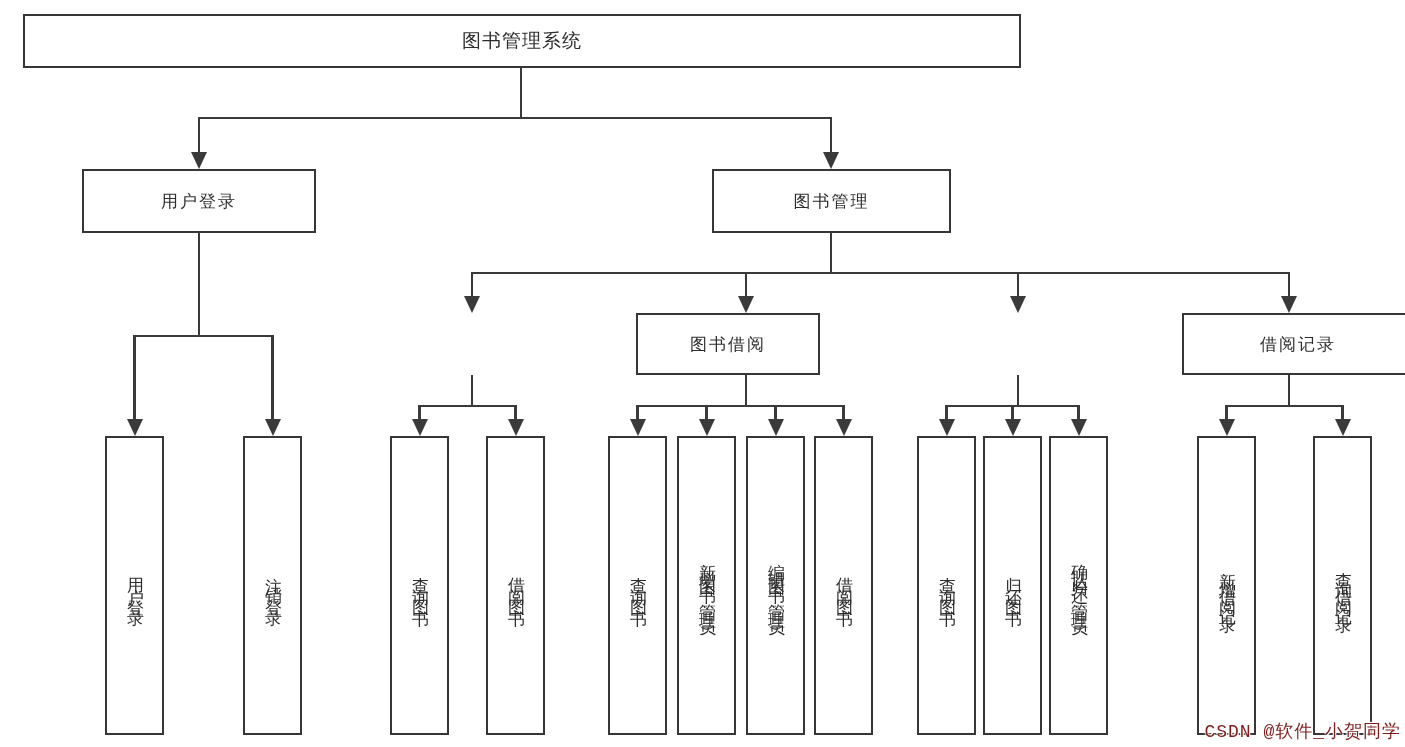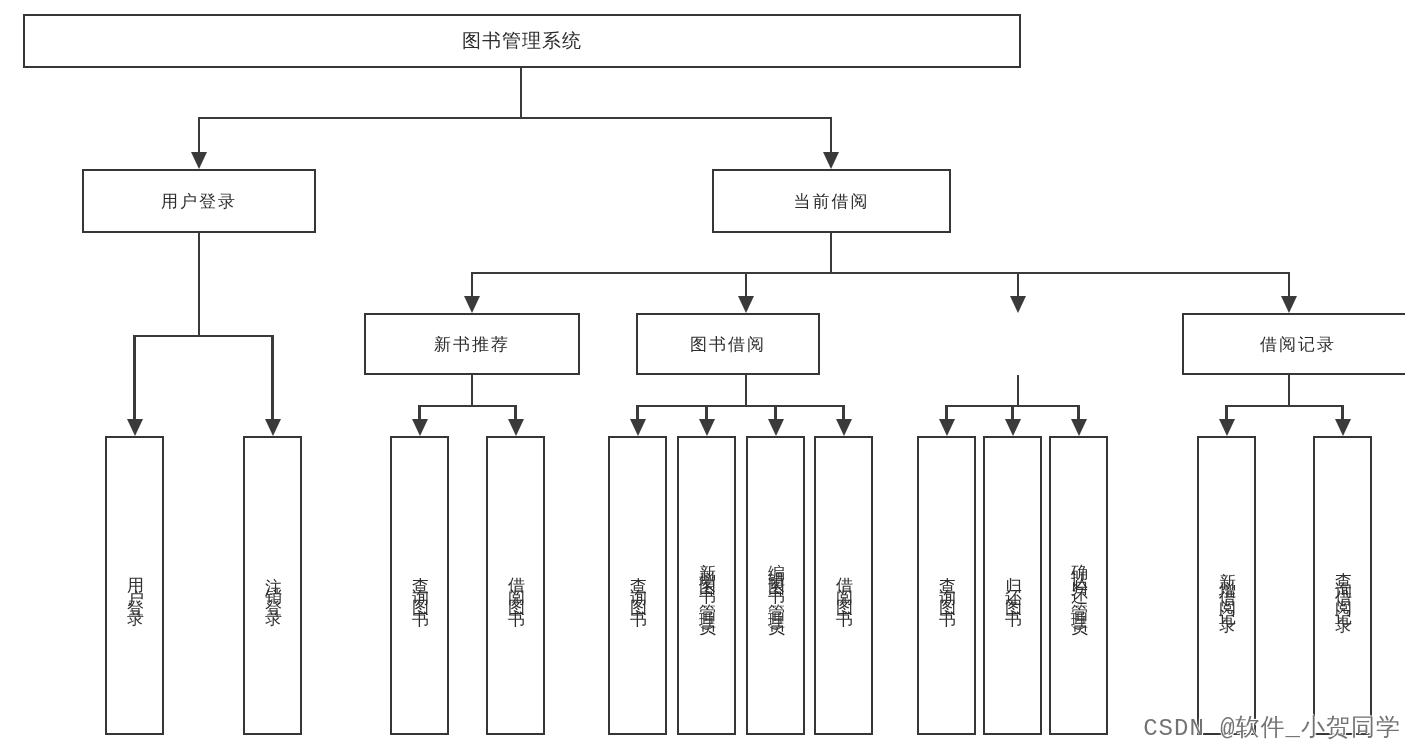--- a/index.html
+++ b/index.html
@@ -22,21 +22,21 @@
     text-align:center;
   }
   .vline, .hline { position:absolute; background:#3a3a3a; z-index:1; }
   .arrow {
     position:absolute; width:0; height:0; z-index:1;
     border-left:8px solid transparent; border-right:8px solid transparent;
     border-top:17px solid #3a3a3a;
   }
   .watermark {
     position:absolute; right:4px; bottom:4px; z-index:6;
-    font-size:24px; color:#737373; letter-spacing:1px;
+    font-size:18px; color:#7f1d1d; letter-spacing:1px;
     text-shadow: 0 0 3px #ffffff, 1px 1px 0 #ffffff, -1px -1px 0 #ffffff;
   }
 </style>
 </head>
 <body>
 
 <div class="canvas">
 
   <div id="connectors">
       <div class="vline" style="left: 519.75px; top: 68px; width: 2.5px; height: 50px;"></div>
@@ -89,23 +89,22 @@
       <div class="arrow" style="left: 1070.5px; top: 419px;"></div>
       <div class="vline" style="left: 1225.25px; top: 406px; width: 2.5px; height: 17px;"></div>
       <div class="arrow" style="left: 1218.5px; top: 419px;"></div>
       <div class="vline" style="left: 1341.25px; top: 406px; width: 2.5px; height: 17px;"></div>
       <div class="arrow" style="left: 1334.5px; top: 419px;"></div>
     </div>
 
   <div class="box root" style="left:23px;top:14px;width:998px;height:54px">图书管理系统</div>
 
   <div class="box" style="left:82px;top:169px;width:234px;height:64px">用户登录</div>
-  <div class="box" style="left:712px;top:169px;width:239px;height:64px">当前借阅</div>
+  <div class="box" style="left:712px;top:169px;width:239px;height:64px">图书管理</div>
 
-  <div class="box" style="left:364px;top:313px;width:216px;height:62px">新书推荐</div>
   <div class="box" style="left:636px;top:313px;width:184px;height:62px">图书借阅</div>
   <div class="box" style="left:1182px;top:313px;width:232px;height:62px">借阅记录</div>
 
   <div class="vbox" style="left:105px;top:436px;width:59px;height:299px">用户登录</div>
   <div class="vbox" style="left:243px;top:436px;width:59px;height:299px">注销登录</div>
 
   <div class="vbox" style="left:390px;top:436px;width:59px;height:299px">查询图书</div>
   <div class="vbox" style="left:486px;top:436px;width:59px;height:299px">借阅图书</div>
 
   <div class="vbox" style="left:608px;top:436px;width:59px;height:299px">查询图书</div>

